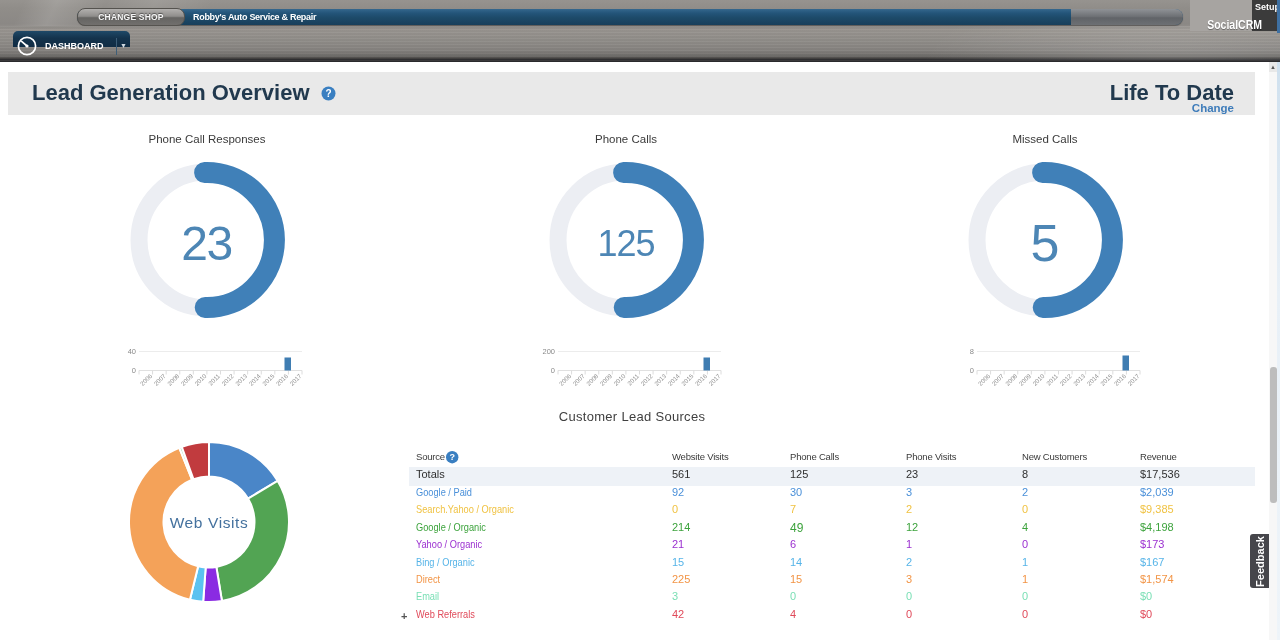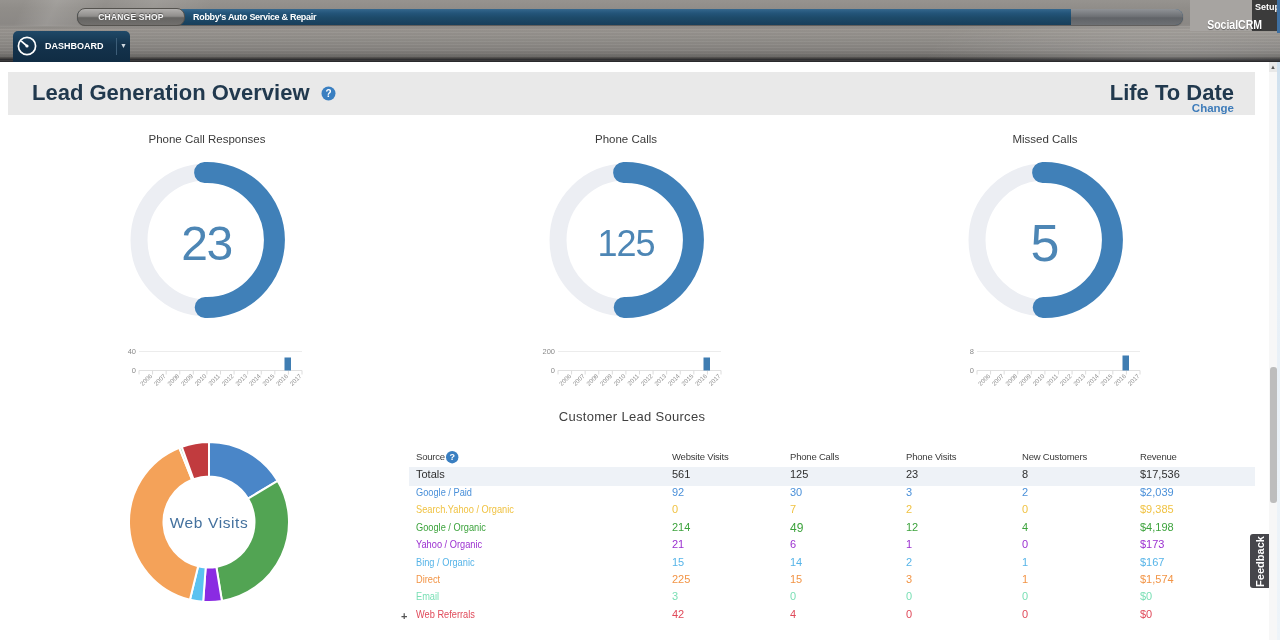--- a/index.html
+++ b/index.html
@@ -15,21 +15,21 @@
 <div class="abs" style="left:77px;top:9px;width:1106px;height:16px;border-radius:8px;background:linear-gradient(#35678d 0%,#24557a 25%,#1d4a69 55%,#183f5b 100%);box-shadow:0 1px 1px rgba(0,0,0,0.35);"></div>
 <div class="abs" style="left:1071px;top:9px;width:112px;height:16px;border-radius:0 8px 8px 0;background:linear-gradient(#8f9296,#6b6e72 50%,#606367 55%,#6d7074);"></div>
 <div class="abs" style="left:77px;top:8px;width:108px;height:18px;border-radius:8px;background:linear-gradient(#b2b0ae 0%,#908e8c 45%,#656462 55%,#716f6d 100%);border:1px solid #55534f;"></div>
 <div class="abs" style="left:77px;top:8px;width:108px;height:18px;font-size:8.5px;font-weight:bold;color:#f5f5f5;text-align:center;line-height:18px;letter-spacing:0.2px;text-shadow:0 -1px 1px rgba(0,0,0,0.5);">CHANGE SHOP</div>
 <div class="abs" style="left:193px;top:11px;font-size:9px;font-weight:bold;color:#fff;line-height:13px;letter-spacing:-0.3px;">Robby's Auto Service &amp; Repair</div>
 
 <div class="abs" style="left:1252px;top:0;width:69px;height:31px;background:#3b3b3b;color:#fff;font-size:9px;font-weight:bold;text-align:center;line-height:15px;">Setup | Logout</div>
 <div class="abs" style="left:1130px;top:18px;width:132px;text-align:right;font-size:12.5px;font-weight:bold;color:#fff;text-shadow:0 1px 1px rgba(0,0,0,0.4);transform:scaleX(0.84);transform-origin:100% 50%;">SocialCRM</div>
 <div class="abs" style="left:1277px;top:0;width:3px;height:33px;background:#3e70a2;"></div>
 
-<div class="abs" style="left:13px;top:31px;width:117px;height:31px;border-radius:5px 5px 0 0;background:linear-gradient(#1f4968,#14334c 45%,#102c44);">
+<div class="abs" style="left:13px;top:31px;width:117px;height:16px;border-radius:5px 5px 0 0;background:linear-gradient(#1f4968,#14334c 45%,#102c44);">
  <svg width="22" height="22" style="position:absolute;left:3px;top:4px">
       <circle cx="11" cy="11" r="8.6" fill="none" stroke="#fff" stroke-width="1.7"></circle>
       <line x1="11" y1="11" x2="5.6" y2="6.4" stroke="#fff" stroke-width="1.7" stroke-linecap="round"></line>
       <circle cx="11" cy="11" r="1.6" fill="#fff"></circle>
     </svg>
  <div class="abs" style="left:32px;top:0;height:31px;line-height:31px;font-size:9px;font-weight:bold;color:#fff;letter-spacing:0px;">DASHBOARD</div>
  <div class="abs" style="left:103px;top:7px;height:17px;border-left:1px solid #3d5e78;"></div>
  <div class="abs" style="left:107px;top:0;height:31px;line-height:30px;font-size:7px;color:#cfd8e0;">▼</div>
 </div>
 

